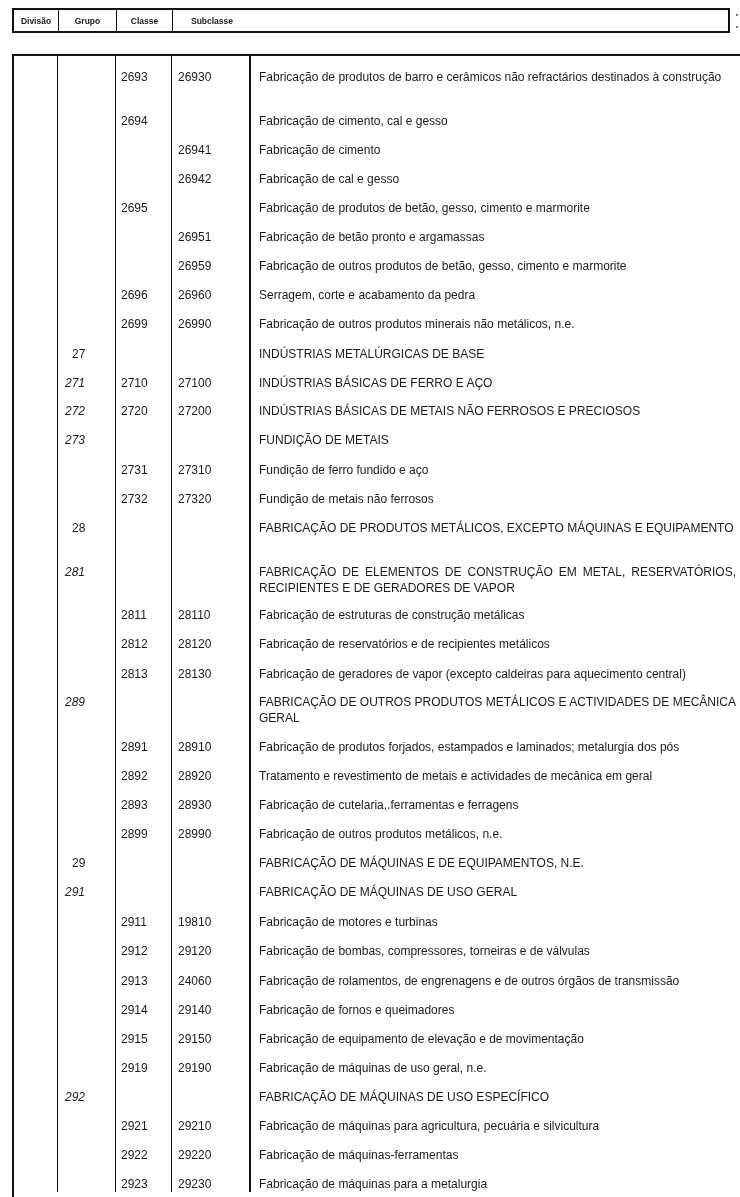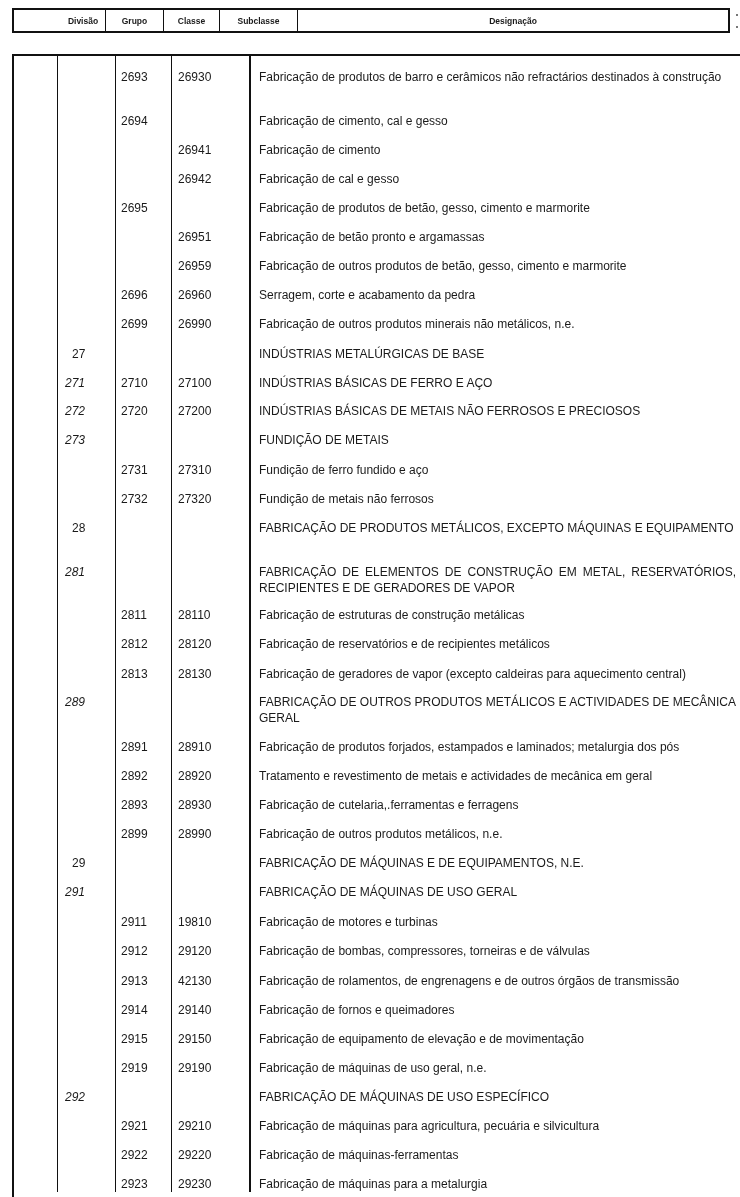--- a/index.html
+++ b/index.html
@@ -1,19 +1,19 @@
 <!DOCTYPE html>
 <html><head>
 <meta charset="utf-8">
 <style>
   html, body { margin:0; padding:0; background:#ffffff; }
   body { width:740px; height:1197px; position:relative; overflow:hidden;
          font-family:"Liberation Sans", sans-serif; color:#1a1a1a; }
   .hdr { position:absolute; left:12px; top:8px; width:718px; height:25px;
-         border:2px solid #111; box-sizing:border-box; display:flex;padding-left:47px; }
+         border:2px solid #111; box-sizing:border-box; display:flex; }
   .hdr .hc { font-size:8.5px; font-weight:bold; display:flex; align-items:center; justify-content:center;
              border-right:1.5px solid #111; box-sizing:border-box; height:100%; }
   .hdr .hc:last-child { border-right:none; }
   .c1 { width:45px; } .c2 { width:58px; } .c3 { width:56px; } .c4 { width:78px; } .c5 { flex:1; }
   .body { position:absolute; left:12px; top:54px; width:734px; height:1143px;
           border-left:2px solid #111; border-right:2px solid #111; border-top:2px solid #111; box-sizing:border-box; }
   .vline { position:absolute; top:0; bottom:5px; width:0; border-left:1.5px solid #111; }
   .row { position:absolute; left:0; right:0; font-size:12px; line-height:16px; }
   .cell { position:absolute; top:0; }
   .div { left:13px;margin-left:45px; } .grp { left:51px;font-style:italic; } .cls { left:107px; } .sub { left:164px; }
@@ -21,21 +21,20 @@
   .speck { position:absolute; right:2px; width:2px; height:2px; background:#777; }
 </style>
 </head>
 <body>
 
 <div class="hdr">
   <div class="hc c1">Divisão</div>
   <div class="hc c2">Grupo</div>
   <div class="hc c3">Classe</div>
   <div class="hc c4">Subclasse</div>
-  <div class="hc c5">Designação</div>
 </div>
 
 <div class="body" id="tbody">
   <div class="vline" style="left:43px"></div>
   <div class="vline" style="left:101px"></div>
   <div class="vline" style="left:157px"></div>
   <div class="vline" style="left:235px;border-left-width:2px"></div>
 <div class="row" style="top: 13px;">
       <div class="cell div"></div>
       <div class="cell grp"></div>
@@ -236,21 +235,21 @@
       <div class="cell div"></div>
       <div class="cell grp"></div>
       <div class="cell cls">2912</div>
       <div class="cell sub">29120</div>
       <div class="cell des">Fabricação de bombas, compressores, torneiras e de válvulas</div>
     </div>
     <div class="row" style="top: 917px;">
       <div class="cell div"></div>
       <div class="cell grp"></div>
       <div class="cell cls">2913</div>
-      <div class="cell sub">42130</div>
+      <div class="cell sub">24060</div>
       <div class="cell des">Fabricação de rolamentos, de engrenagens e de outros órgãos de transmissão</div>
     </div>
     <div class="row" style="top: 946px;">
       <div class="cell div"></div>
       <div class="cell grp"></div>
       <div class="cell cls">2914</div>
       <div class="cell sub">29140</div>
       <div class="cell des">Fabricação de fornos e queimadores</div>
     </div>
     <div class="row" style="top: 975px;">

